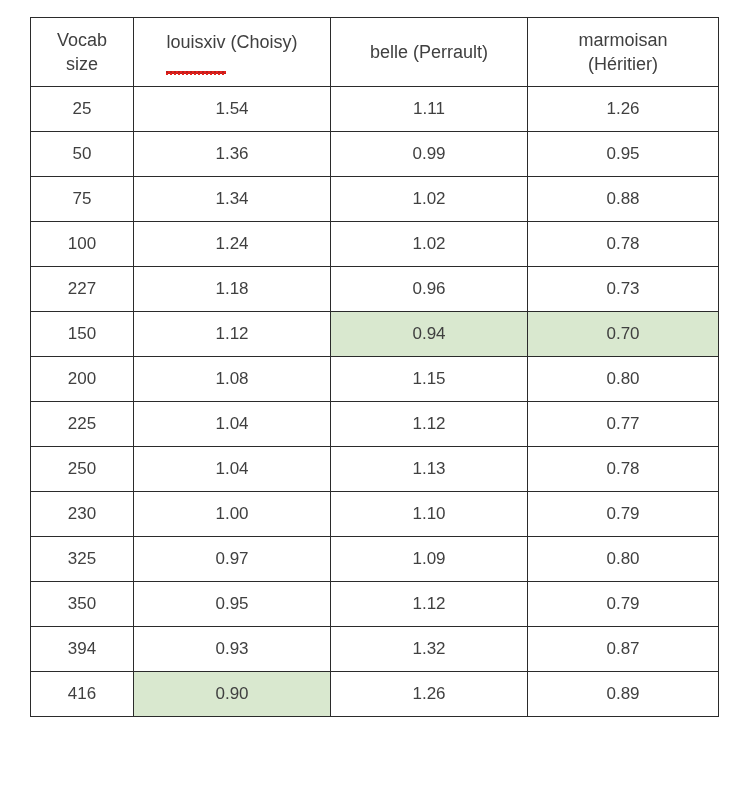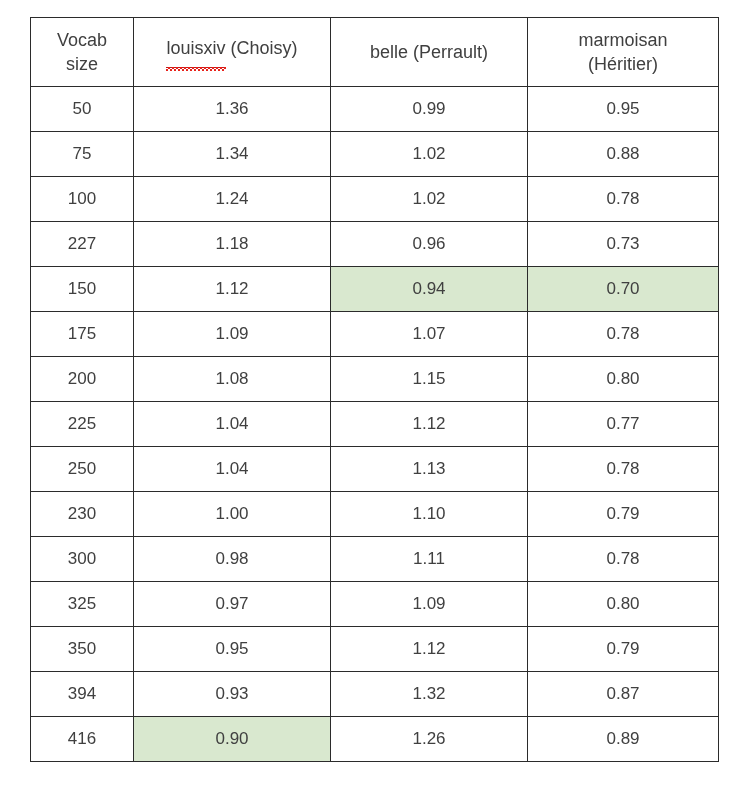--- a/index.html
+++ b/index.html
@@ -64,22 +64,22 @@
   }
 
   .hl {
     background-color: #d9e8cf;
   }
 
   
   .misspelled {
     position: relative;
     display: inline-block;
-    border-bottom: 1px solid #b91c1c;
-    padding-bottom: 6px;
+    border-bottom: 3px solid #b91c1c;
+    padding-bottom: 16px;
   }
   .misspelled::after {
     content: "";
     position: absolute;
     left: 0;
     right: 0;
     bottom: -4px;
     height: 4px;
     background-image:
       linear-gradient(135deg, transparent 42%, #e8211a 42%, #e8211a 58%, transparent 58%),
@@ -115,20 +115,26 @@
             <span class="hdr-line">belle (Perrault)</span>
           </th>
           <th>
             <span class="hdr-line">marmoisan</span>
             <span class="hdr-line">(Héritier)</span>
           </th>
         </tr>
       </thead>
       <tbody id="table-body">
           <tr>
+            <td>25</td>
+            <td>1.54</td>
+            <td>1.11</td>
+            <td>1.26</td>
+          </tr>
+          <tr>
             <td>50</td>
             <td>1.36</td>
             <td>0.99</td>
             <td>0.95</td>
           </tr>
           <tr>
             <td>75</td>
             <td>1.34</td>
             <td>1.02</td>
             <td>0.88</td>
@@ -145,26 +151,20 @@
             <td>0.96</td>
             <td>0.73</td>
           </tr>
           <tr>
             <td>150</td>
             <td>1.12</td>
             <td class="hl">0.94</td>
             <td class="hl">0.70</td>
           </tr>
           <tr>
-            <td>175</td>
-            <td>1.09</td>
-            <td>1.07</td>
-            <td>0.78</td>
-          </tr>
-          <tr>
             <td>200</td>
             <td>1.08</td>
             <td>1.15</td>
             <td>0.80</td>
           </tr>
           <tr>
             <td>225</td>
             <td>1.04</td>
             <td>1.12</td>
             <td>0.77</td>
@@ -175,26 +175,20 @@
             <td>1.13</td>
             <td>0.78</td>
           </tr>
           <tr>
             <td>230</td>
             <td>1.00</td>
             <td>1.10</td>
             <td>0.79</td>
           </tr>
           <tr>
-            <td>300</td>
-            <td>0.98</td>
-            <td>1.11</td>
-            <td>0.78</td>
-          </tr>
-          <tr>
             <td>325</td>
             <td>0.97</td>
             <td>1.09</td>
             <td>0.80</td>
           </tr>
           <tr>
             <td>350</td>
             <td>0.95</td>
             <td>1.12</td>
             <td>0.79</td>

